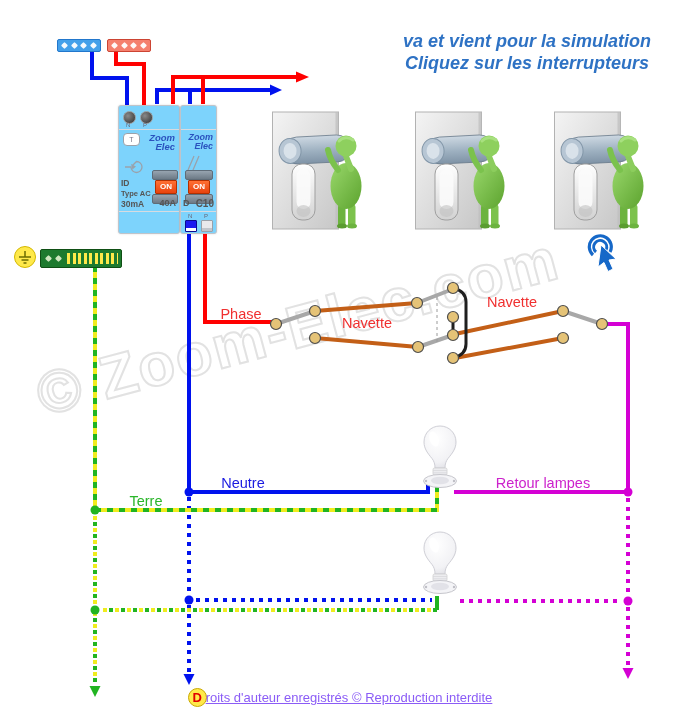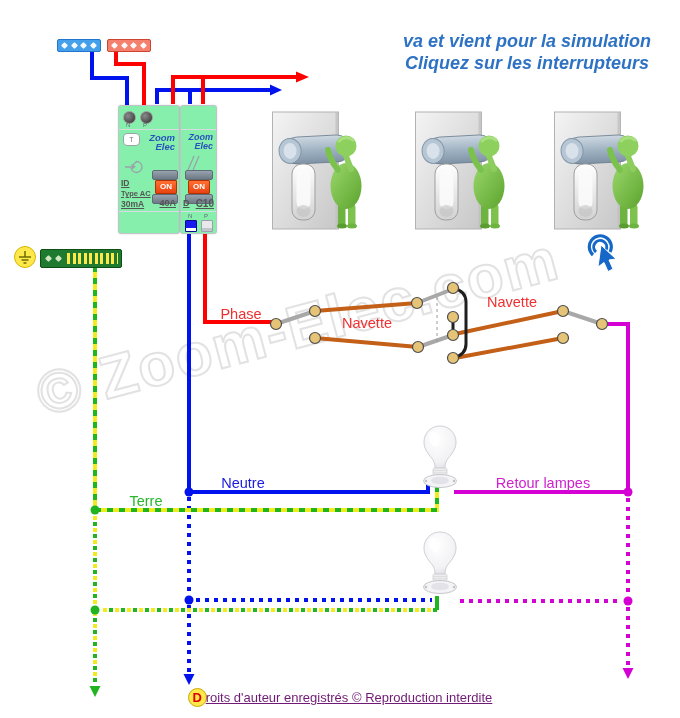--- a/index.html
+++ b/index.html
@@ -16,48 +16,48 @@
   
   .wlabel{position:absolute;z-index:5;transform:translateX(-50%);font-size:14.5px;white-space:nowrap;}
   
   #wires{position:absolute;left:0;top:0;z-index:2;}
   .comp{position:absolute;z-index:3;}
   
   .tblock{position:absolute;width:42px;height:11px;border-radius:2px;display:flex;
     align-items:center;justify-content:space-evenly;z-index:3;}
   .tblock .screw{width:5px;height:5px;background:#fff;transform:rotate(45deg);border-radius:1px;opacity:.95;}
   
-  .module{position:absolute;background:#86efac;border:1px solid #c0c4ca;border-radius:3px;
+  .module{position:absolute;background:#7dd3fc;border:1px solid #c0c4ca;border-radius:3px;
     box-shadow:0 0 2px rgba(0,0,0,.15);z-index:3;font-family:"Liberation Sans",sans-serif;}
   .m-div{position:absolute;left:0;right:0;height:1px;background:#d8dbe0;}
   .screw-top{position:absolute;width:11px;height:11px;border-radius:50%;
     background:radial-gradient(circle at 35% 35%,#8a8a8a,#2e2e2e);border:1px solid #9a9a9a;}
   .screw-lbl{position:absolute;font-size:6px;color:#667;}
   .tbtn{position:absolute;width:15px;height:11px;border:1px solid #9aa2ab;border-radius:4px;
     font-size:7px;color:#778;text-align:center;line-height:11px;background:#fff;}
   .brand{position:absolute;text-align:right;font-style:italic;font-weight:bold;
     color:var(--c-brand-blue);line-height:9px;font-size:9.5px;}
   .bar{position:absolute;height:8px;border-radius:2px;border:1px solid #5f6c78;
     background:linear-gradient(#97a4b0,#6d7a86);}
   .onbtn{position:absolute;width:20px;height:12px;background:linear-gradient(#ff7033,#e8430e);
     border:1px solid #b33000;border-radius:1px;color:#fff;font-size:8px;font-weight:bold;
     text-align:center;line-height:12px;cursor:pointer;}
-  .mtext{position:absolute;color:#555;font-weight:bold;text-decoration:underline;}
+  .mtext{position:absolute;color:#555;font-weight:bold;}
   .sq-screw{position:absolute;width:10px;height:10px;border-radius:1px;}
   
   #earth-strip{position:absolute;left:40px;top:249px;width:80px;height:17px;background:#1d7a2e;
     border:1px solid #0f4f14;border-radius:2px;z-index:3;display:flex;align-items:center;}
   #earth-strip .escrew{width:5px;height:5px;background:#cfe6c0;transform:rotate(45deg);margin-left:5px;border-radius:1px;}
   #earth-strip .stripes{position:absolute;left:24px;right:3px;top:3px;bottom:3px;
     background:repeating-linear-gradient(90deg,transparent 0 2.5px,#ffe94a 2.5px 5.5px);}
   
   #footer{position:absolute;left:0;right:0;top:688px;z-index:5;display:flex;justify-content:center;align-items:center;}
   #footer .badge{width:17px;height:17px;border-radius:50%;background:#ffe94a;border:1px solid #caa900;
     color:#e00000;font-weight:bold;font-size:13px;text-align:center;line-height:17px;margin-right:-1px;}
-  #footer .ftext{font-size:13px;color:#701a75;text-decoration:underline;}
+  #footer .ftext{font-size:13px;color:#8b5cf6;text-decoration:underline;}
   
   #logo{position:absolute;left:516px;top:683px;z-index:5;display:flex;align-items:center;}
   #logo .col{display:flex;flex-direction:column;align-items:center;margin-left:2px;}
   #logo .brandtxt{font-size:14px;font-weight:bold;color:#bdbdbd;letter-spacing:.5px;
     text-shadow:0 1px 0 #fff,0 0 2px #fff,1px 1px 1px #999;}
   #logo .zc{display:inline-block;width:14px;height:14px;border:1.5px solid #c4c4c4;border-radius:50%;
     line-height:13px;text-align:center;background:#fff;margin-right:1px;font-size:12px;}
   #logo .tagline{font-size:11px;font-weight:bold;color:#f59516;margin-top:-2px;
     text-shadow:0 0 2px #fff,0 1px 0 #fff;}
 </style>

